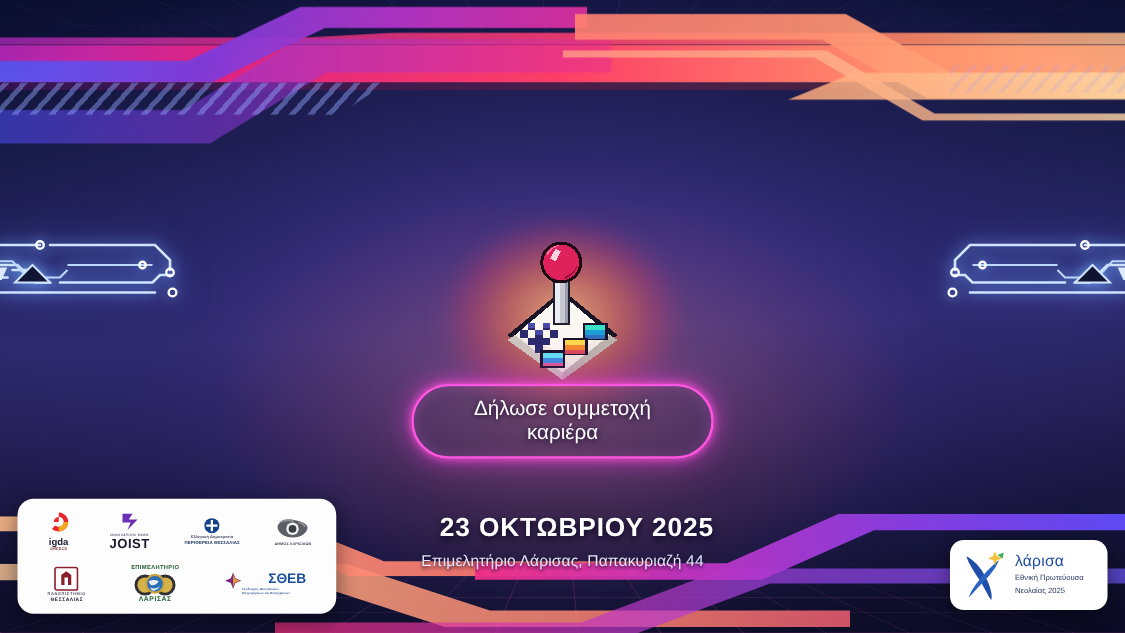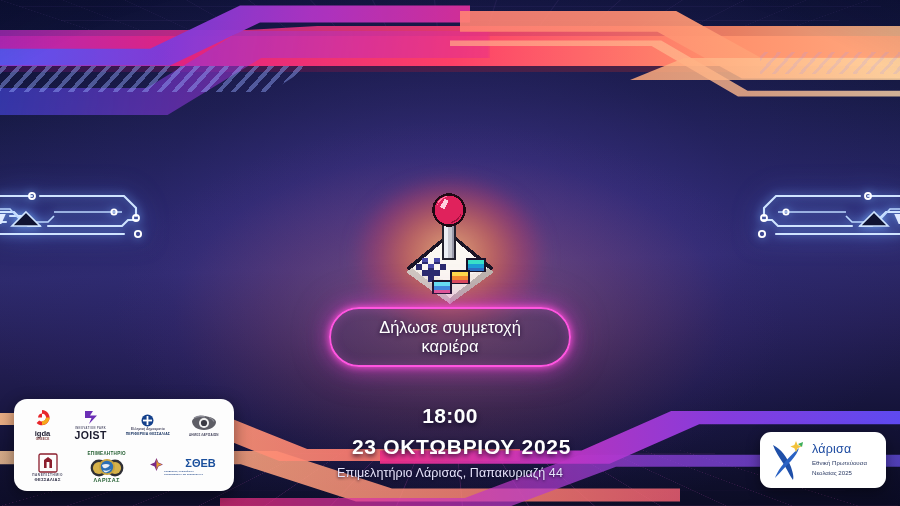--- a/index.html
+++ b/index.html
@@ -183,21 +183,21 @@
   .info{position:absolute;left:0;right:0;top:404px;text-align:center;z-index:6;}
   .info-time{color:#fff;font-weight:bold;font-size:21px;letter-spacing:.4px;
     text-shadow:0 2px 5px rgba(5,5,30,.9);}
   .info-date{color:#fff;font-weight:bold;font-size:21px;letter-spacing:.7px;margin-top:7px;
     text-shadow:0 2px 5px rgba(5,5,30,.9);padding-left:23px;}
   .info-venue{color:#e6e3fb;font-size:12.5px;margin-top:7px;letter-spacing:.1px;
     text-shadow:0 1px 3px rgba(5,5,30,.85);}
 
   
   .sponsors{
-    position:absolute;left:14px;top:399px;width:220px;height:92px;
+    position:absolute;left:14px;top:399px;width:255px;height:92px;
     background:#fdfdfd;border-radius:13px;z-index:8;
     box-shadow:0 4px 16px rgba(0,0,0,.45);
     display:flex;flex-direction:column;justify-content:center;
     padding:4px 6px;box-sizing:border-box;
   }
   .sp-row{display:flex;align-items:center;justify-content:space-around;width:100%;}
   .sp-row.r1{height:46px;}
   .sp-row.r2{height:40px;}
   .sp{display:flex;flex-direction:column;align-items:center;justify-content:center;}
   .sp-cap{font-size:3.1px;color:#2a2a48;font-weight:bold;letter-spacing:.1px;text-align:center;line-height:1.25;}
@@ -360,21 +360,20 @@
   </div>
 
   <div class="cta">
     <div class="cta-text">
       <span>Δήλωσε συμμετοχή</span><br>
       <span>καριέρα</span>
     </div>
   </div>
 
   <div class="info">
-    <div class="info-time">18:00</div>
     <div class="info-date">23 ΟΚΤΩΒΡΙΟΥ 2025</div>
     <div class="info-venue">Επιμελητήριο Λάρισας, Παπακυριαζή 44</div>
   </div>
 
   <div class="sponsors">
     <div class="sp-row r1">
 
       <div class="sp">
         <svg width="26" height="20" viewBox="0 0 26 20">
           <path d="M13 1 a7.6 7.6 0 1 1 -5.4 13 l2.6 -2.6 a4 4 0 1 0 -1.2 -2.9 H13 V1 Z" fill="#e8262b"></path>

